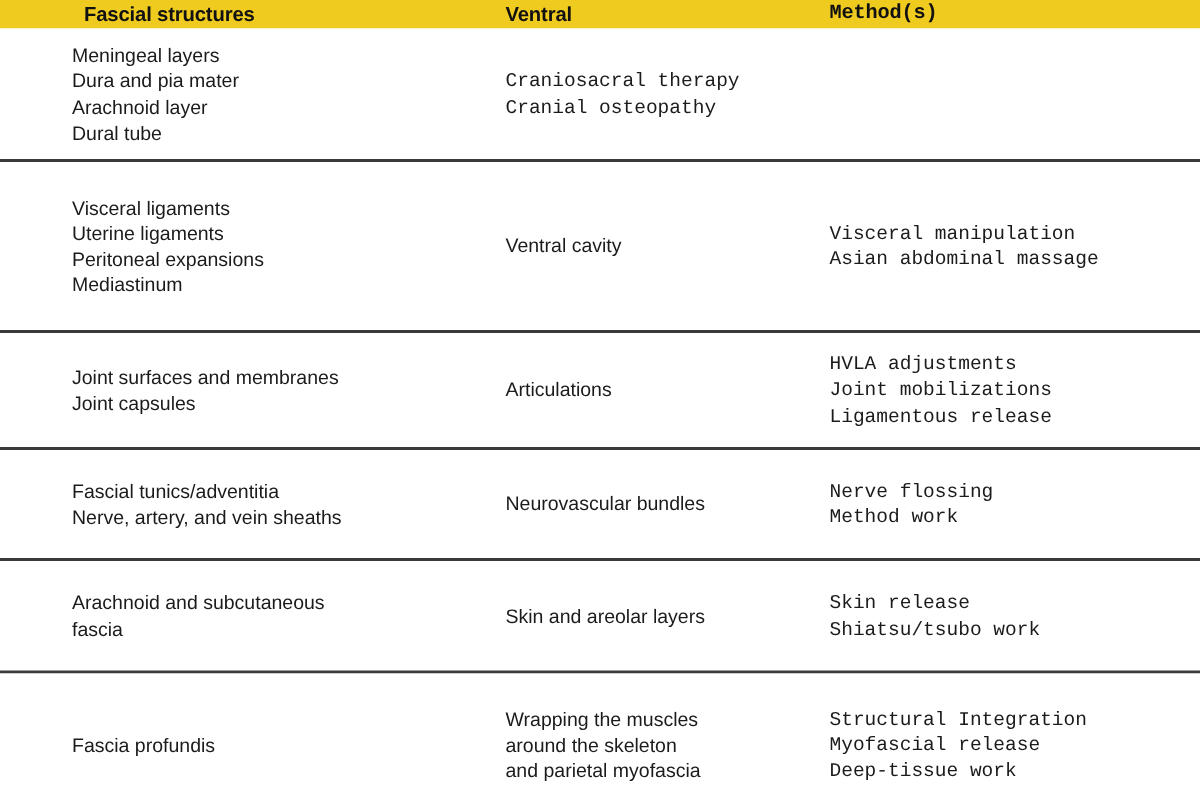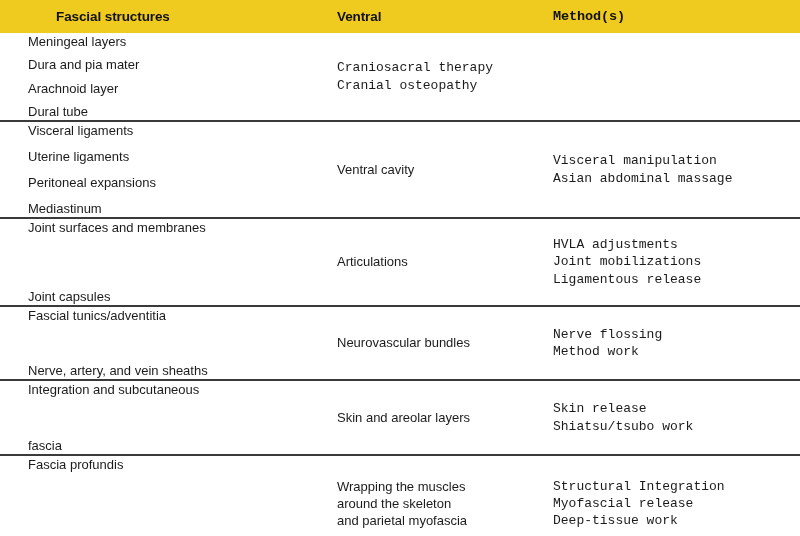--- a/index.html
+++ b/index.html
@@ -17,21 +17,21 @@
 
   .table-root {
     width: 800px;
     height: 536px;
     position: relative;
     background: #ffffff;
   }
 
   
   .table-header {
-    height: 33px;
+    height: 19px;
     background: #efca1f;
     display: flex;
     align-items: center;
     box-sizing: border-box;
   }
   .th {
     font-size: 13.5px;
     font-weight: bold;
     color: #111111;
     letter-spacing: -0.1px;
@@ -53,27 +53,27 @@
 
   .cell {
     box-sizing: border-box;
     font-size: 13px;
     line-height: 17.2px;
     color: #1b1b1b;
     display: flex;
     flex-direction: column;
     justify-content: center;
   }
-  .cell.col-a { padding-left: 28px; justify-content: space-between; }
+  .cell.col-a { padding-left: 48px; }
   .cell-line { white-space: nowrap; }
 
   
   .row-h1 { height: 89px; }
-  .row-h2 { height: 97px; }
-  .row-h3 { height: 88px; }
+  .row-h2 { height: 114px; }
+  .row-h3 { height: 78px; }
   .row-h4 { height: 74px; }
   .row-h5 { height: 75px; }
   .row-h6 { height: 95px; }
 </style>
 </head>
 <body>
 
 <div class="table-root">
 
   <div class="table-header">
@@ -132,21 +132,21 @@
         <div class="cell col-b">
           <span class="cell-line">Neurovascular bundles</span>
         </div>
         <div class="cell col-c">
           <span class="cell-line">Nerve flossing</span>
           <span class="cell-line">Method work</span>
         </div>
       </div>
       <div class="row row-h5">
         <div class="cell col-a">
-          <span class="cell-line">Integration and subcutaneous</span>
+          <span class="cell-line">Arachnoid and subcutaneous</span>
           <span class="cell-line">fascia</span>
         </div>
         <div class="cell col-b">
           <span class="cell-line">Skin and areolar layers</span>
         </div>
         <div class="cell col-c">
           <span class="cell-line">Skin release</span>
           <span class="cell-line">Shiatsu/tsubo work</span>
         </div>
       </div>

